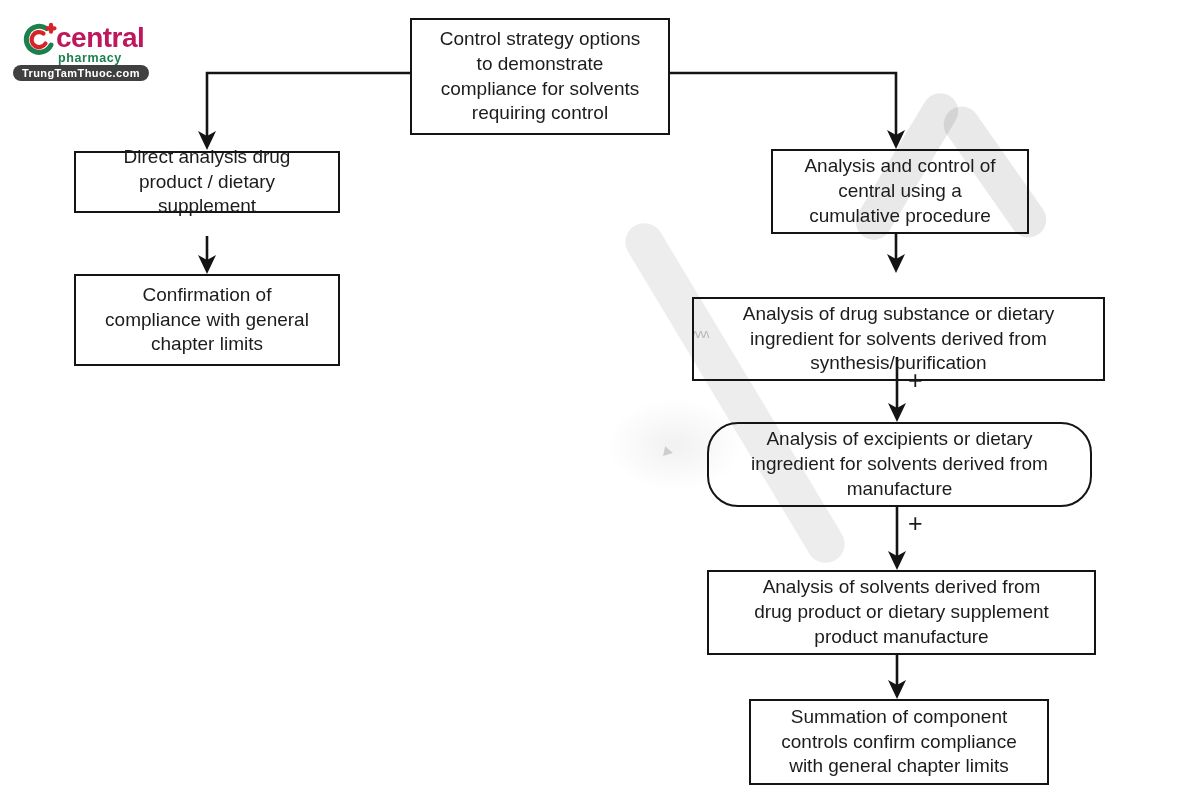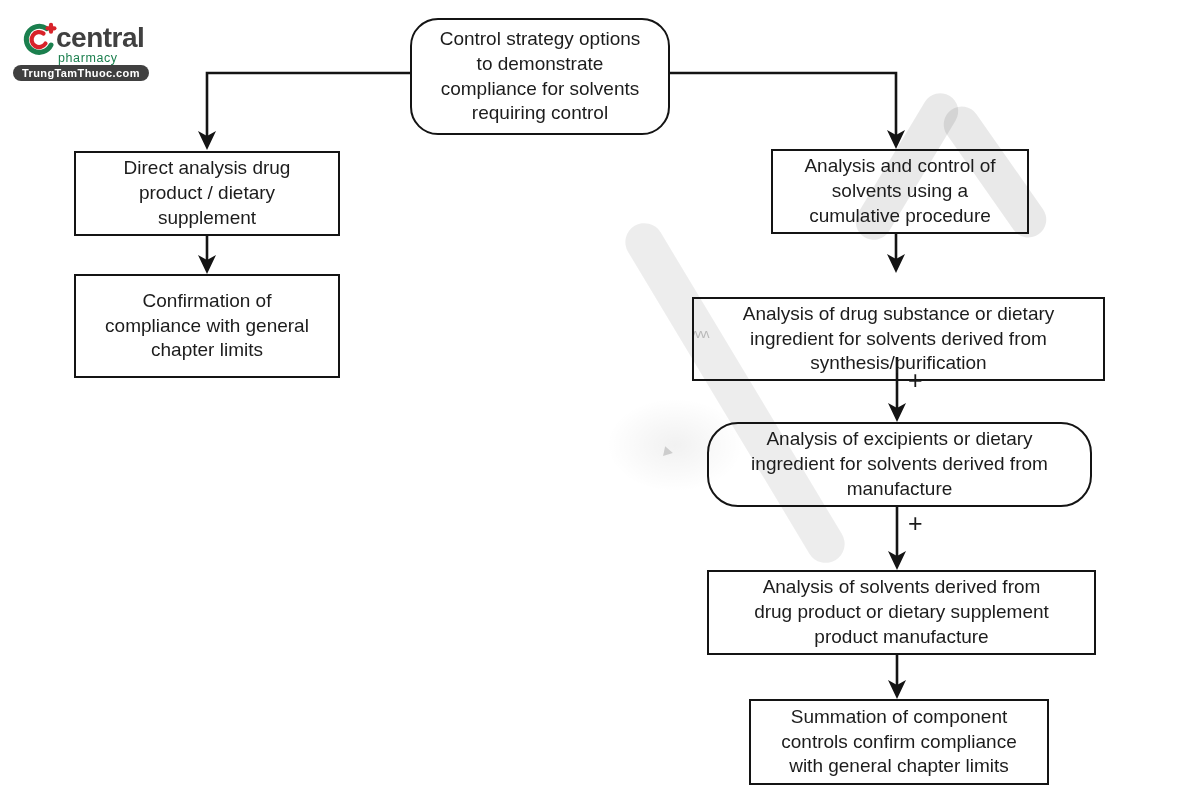--- a/index.html
+++ b/index.html
@@ -28,22 +28,22 @@
     border:2.6px solid #141414; background:transparent;
     display:flex; align-items:center; justify-content:center;
     text-align:center; white-space:pre-line;
     font-size:19px; line-height:1.3; color:#1c1c1c; padding:2px 6px;
   }
   .plus { position:absolute; z-index:2; font-size:25px; color:#1a1a1a; line-height:25px; }
   
   .logo { position:absolute; left:0; top:0; width:160px; height:95px; z-index:3; }
   .logo-icon { position:absolute; left:20px; top:19px; }
   .logo-brand { position:absolute; left:56px; top:22px; font-size:28px; font-weight:bold;
-                color:#404040; letter-spacing:-0.5px; }
-  .logo-sub   { position:absolute; left:58px; top:51px; font-size:12.5px; font-weight:normal;
+                color:#be185d; letter-spacing:-0.5px; }
+  .logo-sub   { position:absolute; left:58px; top:51px; font-size:12.5px; font-weight:bold;
                 color:#1b7f4e; letter-spacing:0.6px; }
   .logo-pill  { position:absolute; left:13px; top:65px; background:#404040; color:#ffffff;
                 border-radius:9px; font-size:11px; font-weight:bold; padding:2px 9px 2px 9px;
                 letter-spacing:0.4px; }
 </style>
 </head>
 <body>
 
 <div class="canvas">
 
@@ -70,35 +70,35 @@
       <path d="M207 150 L198 131 L207 136 L216 131 Z"></path>
       <path d="M896 149 L887 130 L896 135 L905 130 Z"></path>
       <path d="M207 274 L198 255 L207 260 L216 255 Z"></path>
       <path d="M896 273 L887 254 L896 259 L905 254 Z"></path>
       <path d="M897 422 L888 403 L897 408 L906 403 Z"></path>
       <path d="M897 570 L888 551 L897 556 L906 551 Z"></path>
       <path d="M897 699 L888 680 L897 685 L906 680 Z"></path>
     </g>
   </svg>
 
-  <div class="box" style="left:410px; top:18px;  width:260px; height:117px;border-radius:28px;">Control strategy options
+  <div class="box" style="left:410px; top:18px;  width:260px; height:117px;">Control strategy options
 to demonstrate
 compliance for solvents
 requiring control</div>
 
-  <div class="box" style="left:74px;  top:151px; width:266px; height:85px;">Direct analysis drug
+  <div class="box" style="left:74px;  top:151px; width:266px; height:62px;">Direct analysis drug
 product / dietary
 supplement</div>
 
-  <div class="box" style="left:74px;  top:274px; width:266px; height:104px;">Confirmation of
+  <div class="box" style="left:74px;  top:274px; width:266px; height:92px;">Confirmation of
 compliance with general
 chapter limits</div>
 
   <div class="box" style="left:771px; top:149px; width:258px; height:85px;">Analysis and control of
-solvents using a
+central using a
 cumulative procedure</div>
 
   <div class="box" style="left:692px; top:273px; width:413px; height:84px;margin-top:24px;">Analysis of drug substance or dietary
 ingredient for solvents derived from
 synthesis/purification</div>
 
   <div class="box" style="left:707px; top:422px; width:385px; height:85px;border-radius:31px;">Analysis of excipients or dietary
 ingredient for solvents derived from
 manufacture</div>
 

